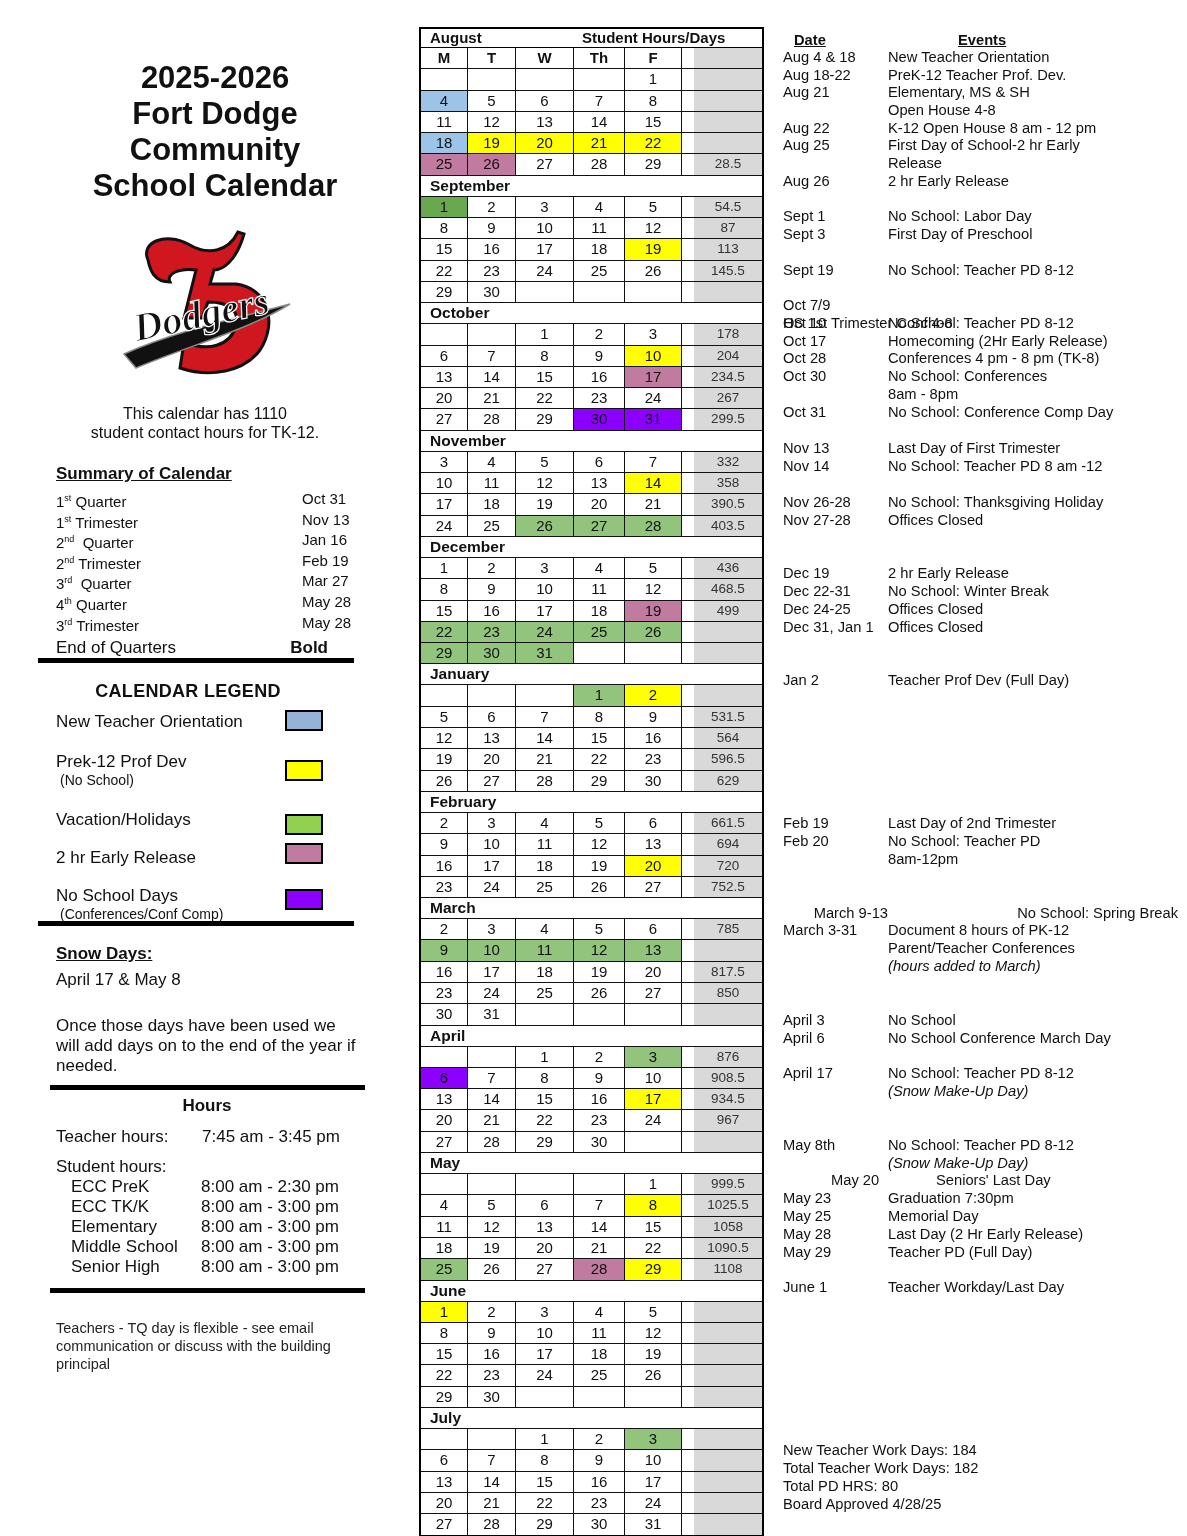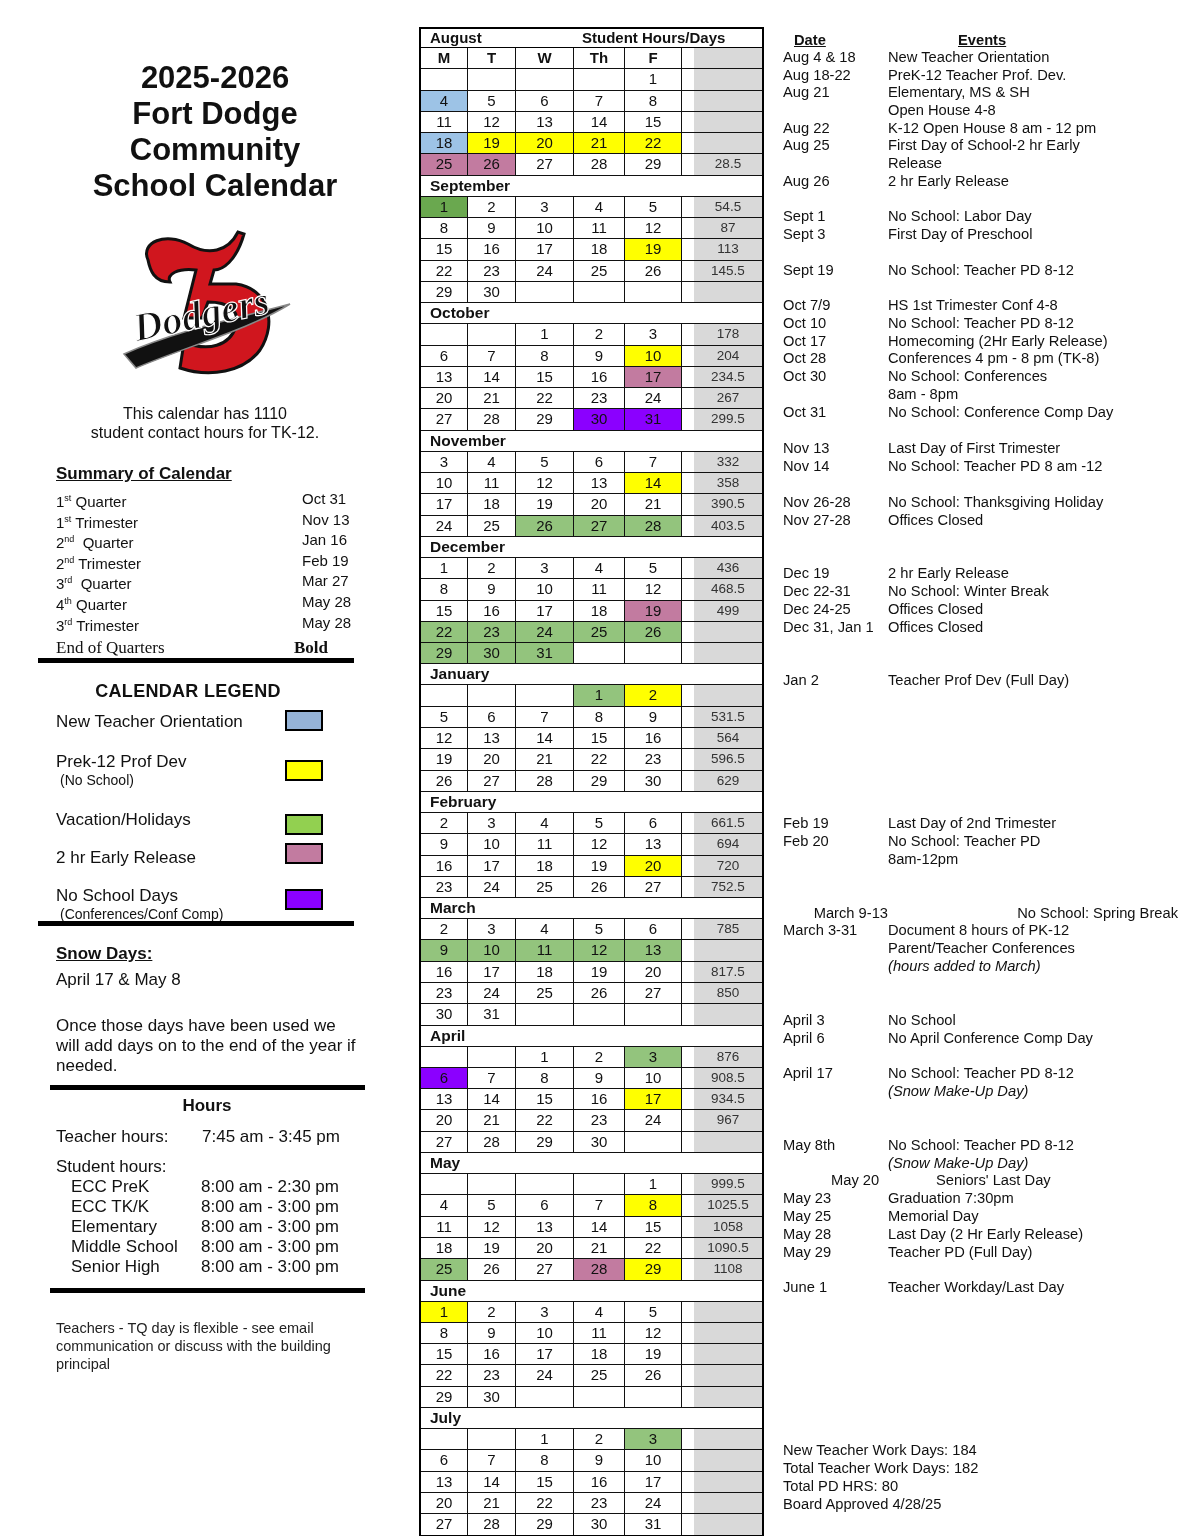--- a/index.html
+++ b/index.html
@@ -7,21 +7,21 @@
   .abs{position:absolute;}
   
   #title{left:40px;top:60px;width:350px;text-align:center;font-weight:bold;font-size:31px;line-height:36px;}
   #logo{left:118px;top:222px;width:180px;height:160px;}
   #contact{left:40px;top:404px;width:330px;text-align:center;font-size:16px;line-height:19px;}
   #summary{left:56px;top:464px;width:300px;font-size:15px;}
   #summary h3{margin:0 0 6px 0;font-size:17px;text-decoration:underline;font-weight:bold;}
   .sum-row{display:flex;justify-content:space-between;line-height:17.6px;}
   .sum-row .lbl sup{font-size:9px;}
   .sum-row .dt{width:54px;text-align:left;}
-  #eoq{left:56px;top:638px;width:280px;display:flex;justify-content:space-between;font-size:17px;font-family:Liberation Serif, serif;}
+  #eoq{left:56px;top:638px;width:280px;display:flex;justify-content:space-between;font-size:17px;}
   #eoq .b{font-weight:bold;margin-right:8px;}
   .rule{position:absolute;height:5px;background:#000;}
   #legend-title{left:40px;top:681px;width:296px;text-align:center;font-weight:bold;font-size:18px;letter-spacing:.3px;}
   .leg{position:absolute;left:56px;font-size:17px;}
   .leg small{display:block;font-size:14px;margin-left:4px;}
   .swatch{position:absolute;left:285px;width:38px;height:21px;border:2px solid #000;box-sizing:border-box;}
   #snow-title{left:56px;top:944px;font-weight:bold;font-size:17px;text-decoration:underline;}
   #snow-dates{left:56px;top:970px;font-size:17px;}
   #snow-note{left:56px;top:1016px;width:300px;font-size:17px;line-height:20px;}
   #hours-title{left:50px;top:1096px;width:314px;text-align:center;font-weight:bold;font-size:17px;}
@@ -723,21 +723,21 @@
         <span class="e">
           <div>First Day of Preschool</div>
         </span>
       </div>
       <div class="ev" style="top: 213px;">
         <span class="d">Sept 19</span>
         <span class="e">
           <div>No School: Teacher PD 8-12</div>
         </span>
       </div>
-      <div class="ev" style="top: 248px;">
+      <div class="ev" style="top: 248px; flex-direction: column;">
         <span class="d">Oct 7/9</span>
         <span class="e">
           <div>HS 1st Trimester Conf 4-8</div>
         </span>
       </div>
       <div class="ev" style="top: 266px;">
         <span class="d">Oct 10</span>
         <span class="e">
           <div>No School: Teacher PD 8-12</div>
         </span>
@@ -850,21 +850,21 @@
       </div>
       <div class="ev" style="top: 963px;">
         <span class="d">April 3</span>
         <span class="e">
           <div>No School</div>
         </span>
       </div>
       <div class="ev" style="top: 981px;">
         <span class="d">April 6</span>
         <span class="e">
-          <div>No April Conference Comp Day</div>
+          <div>No School Conference March Day</div>
         </span>
       </div>
       <div class="ev" style="top: 1016px;">
         <span class="d">April 17</span>
         <span class="e">
           <div>No School: Teacher PD 8-12</div>
           <i style="display: block;">(Snow Make-Up Day)</i>
         </span>
       </div>
       <div class="ev" style="top: 1088px;">

